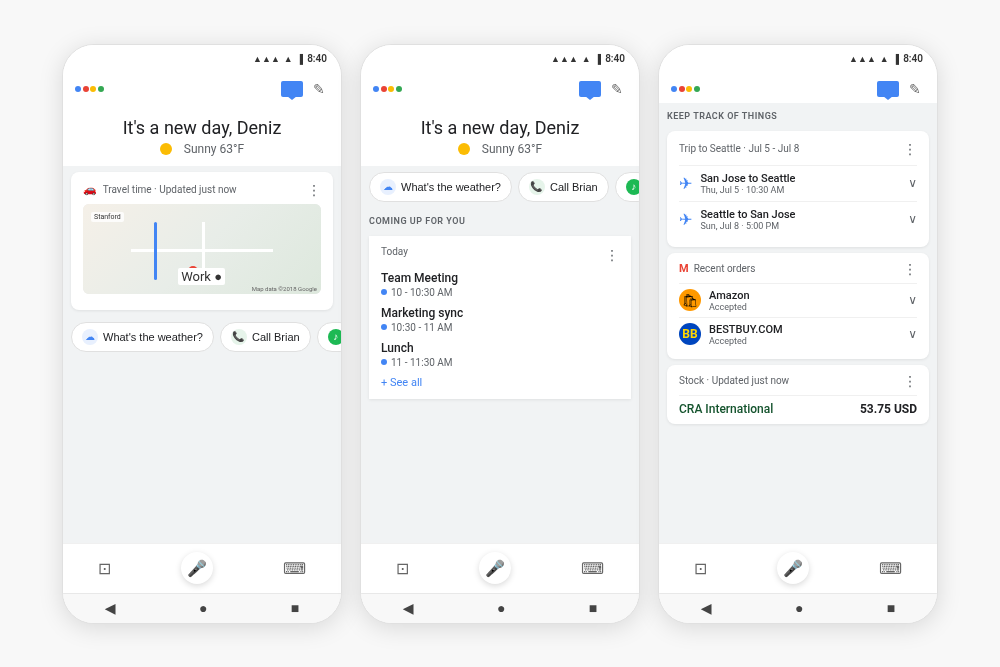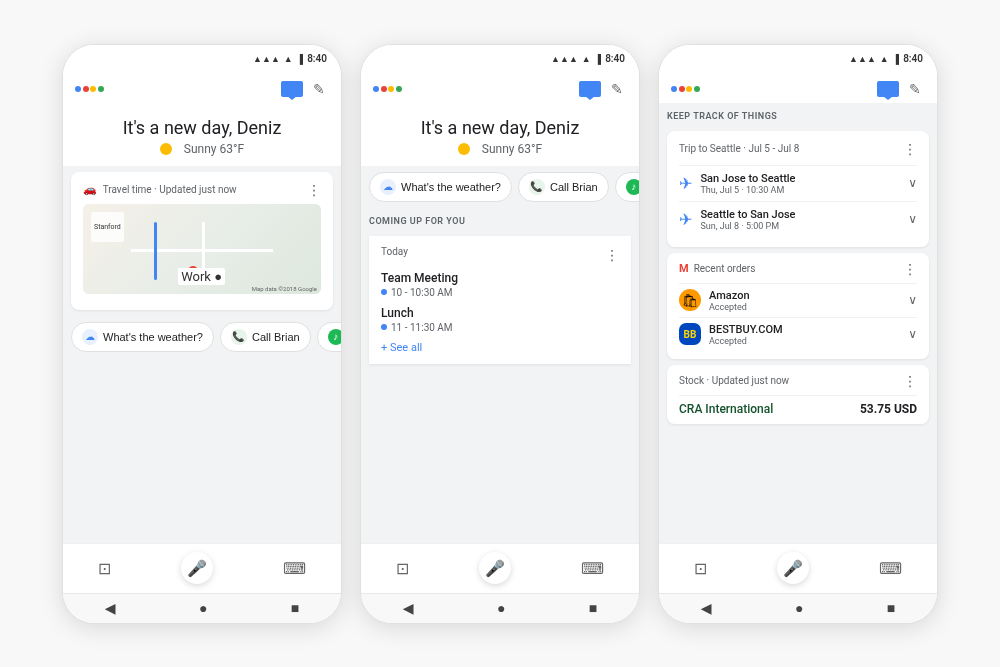--- a/index.html
+++ b/index.html
@@ -223,21 +223,21 @@
       font-size: 6px;
       color: #666;
     }
     .location-label {
       position: absolute;
       top: 8px;
       left: 8px;
       font-size: 7px;
       color: #333;
       background: rgba(255,255,255,0.8);
-      padding: 11px 3px;
+      padding: 1px 3px;
       border-radius: 2px;
     }
     .commute-info {
       display: flex;
       align-items: center;
       justify-content: space-between;
     }
     .commute-time {
       font-size: 13px;
     }
@@ -673,20 +673,27 @@
           <span class="three-dots">⋮</span>
         </div>
         <div class="event-item">
           <div class="event-name">Team Meeting</div>
           <div class="event-time">
             <div class="event-dot"></div>
             <span>10 - 10:30 AM</span>
           </div>
         </div>
         <div class="event-item">
+          <div class="event-name">Marketing sync</div>
+          <div class="event-time">
+            <div class="event-dot"></div>
+            <span>10:30 - 11 AM</span>
+          </div>
+        </div>
+        <div class="event-item">
           <div class="event-name">Lunch</div>
           <div class="event-time">
             <div class="event-dot"></div>
             <span>11 - 11:30 AM</span>
           </div>
         </div>
         <div class="see-all-link">+ See all</div>
       </div>
     </div>
     <div class="bottom-bar">
@@ -767,21 +774,21 @@
             <div class="order-icon amazon-icon">🛍</div>
             <div>
               <div class="order-name">Amazon</div>
               <div class="order-status">Accepted</div>
             </div>
           </div>
           <span class="chevron-icon">∨</span>
         </div>
         <div class="order-item">
           <div class="order-left">
-            <div class="order-icon bestbuy-icon" style="font-size:10px; color:#FFD700; font-weight:bold;border-radius:7px;">BB</div>
+            <div class="order-icon bestbuy-icon" style="font-size:12px; color:#FFD700; font-weight:bold;">BB</div>
             <div>
               <div class="order-name">BESTBUY.COM</div>
               <div class="order-status">Accepted</div>
             </div>
           </div>
           <span class="chevron-icon">∨</span>
         </div>
       </div>
 
       <div class="stock-card">

